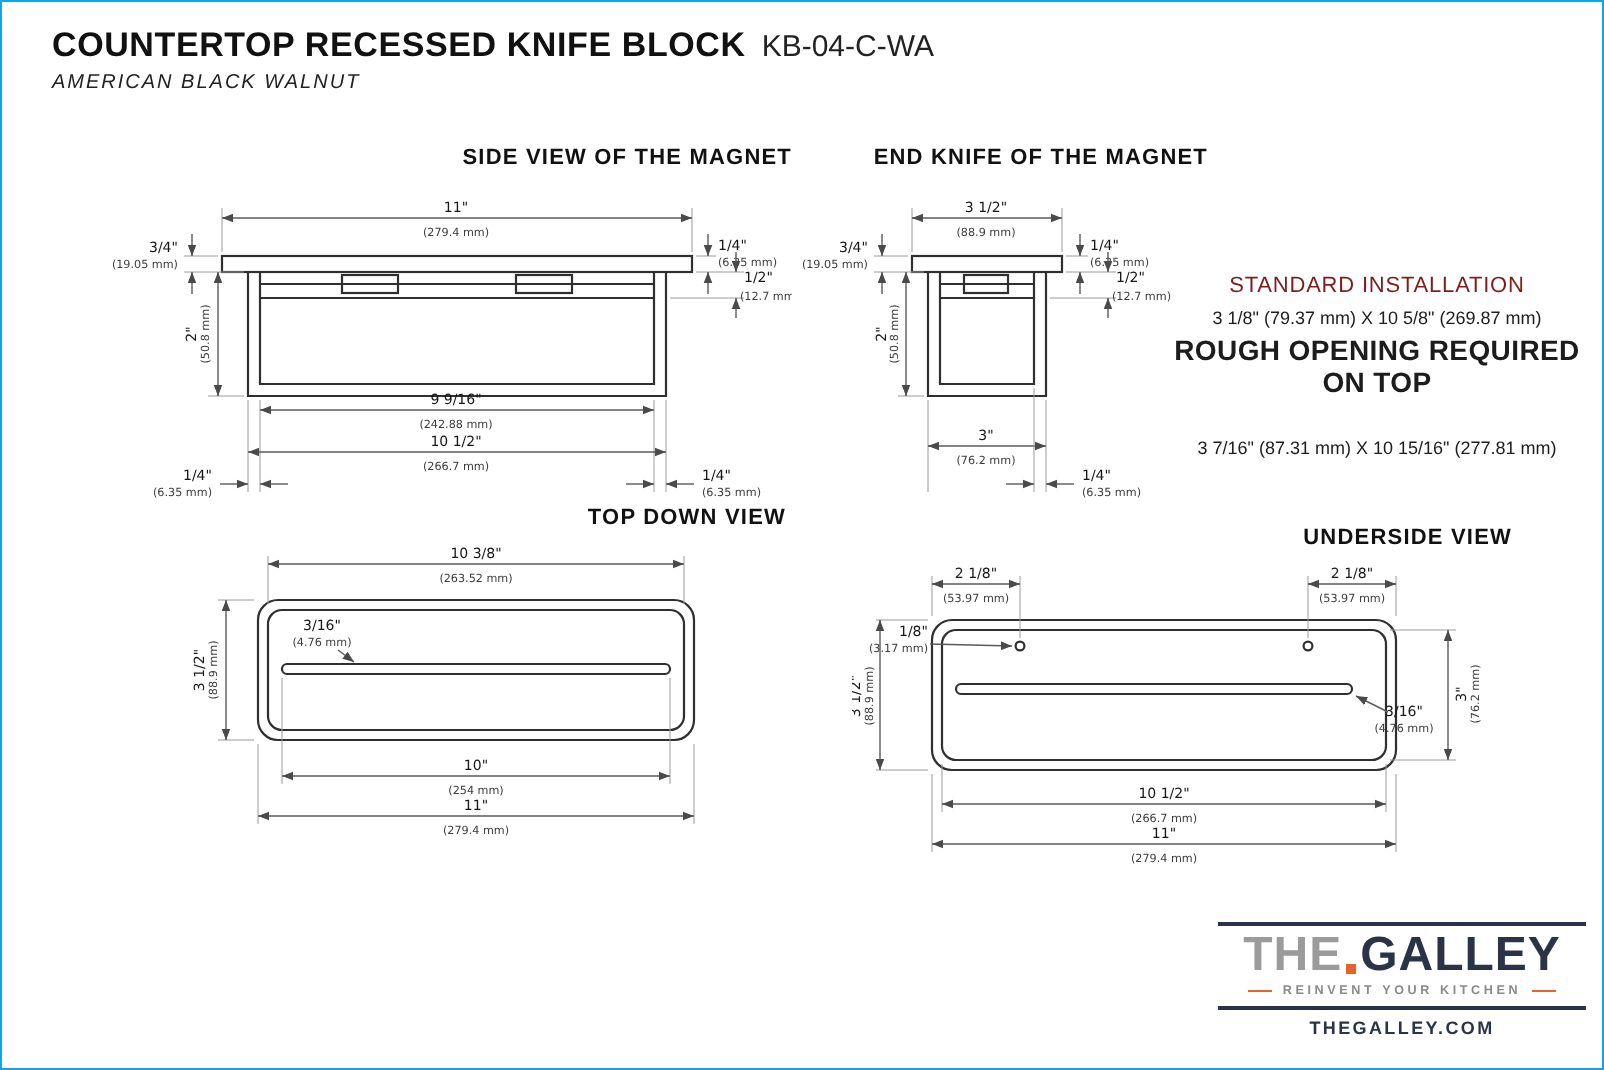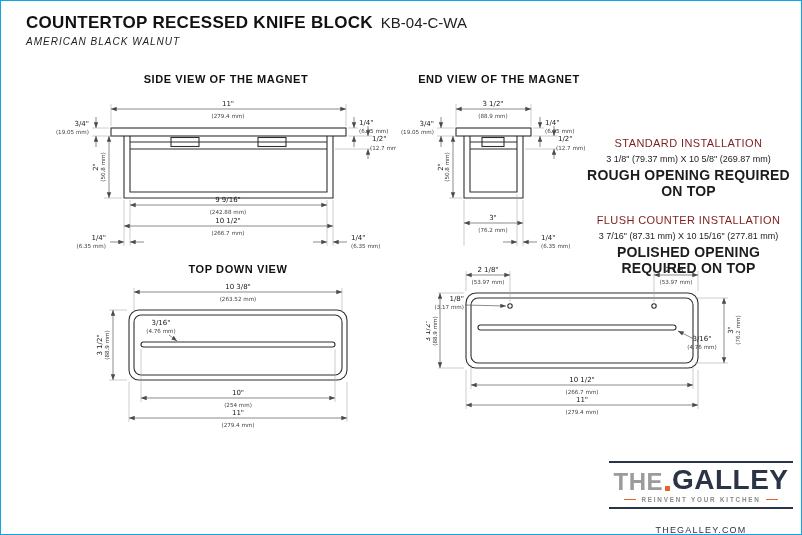--- a/index.html
+++ b/index.html
@@ -8,21 +8,21 @@
     font-family:"Liberation Sans",sans-serif;color:#1a1a1a;
     border:1px solid #0ea5e9;box-sizing:border-box;overflow:hidden;
   }
   
   .hdr{position:absolute;left:25px;top:12px;}
   .h-title{font-size:17px;font-weight:bold;letter-spacing:.3px;color:#111;}
   .h-model{font-size:15px;font-weight:normal;color:#222;margin-left:8px;}
   .h-sub{font-size:10px;letter-spacing:1px;color:#222;margin-top:3px;font-style:italic;}
   
   .view{position:absolute;}
-  .view-title{font-size:11px;font-weight:bold;letter-spacing:.6px;text-align:center;color:#111;height:14px;margin-bottom:3px;}
+  .view-title{font-size:11px;font-weight:bold;letter-spacing:.6px;text-align:right;color:#111;height:14px;margin-bottom:3px;}
   
   svg{display:block;}
   svg text{font-family:"DejaVu Sans",sans-serif;}
   .part{stroke:#2f2f2f;stroke-width:1.1;fill:none;}
   .dl{stroke:#5a5a5a;stroke-width:.7;fill:none;}
   .xl{stroke:#9a9a9a;stroke-width:.5;fill:none;}
   .ti{font-size:7px;fill:#161616;text-anchor:middle;}
   .tm{font-size:5.6px;fill:#3d3d3d;text-anchor:middle;}
   .ta-s{text-anchor:start;} .ta-e{text-anchor:end;}
   
@@ -30,26 +30,26 @@
   .inst-title{font-size:11px;font-weight:normal;letter-spacing:.4px;color:#7f1d1d;}
   .inst-size{font-size:9px;margin-top:5px;color:#1c1c1c;white-space:nowrap;}
   .inst-note{font-size:14px;font-weight:bold;margin-top:3px;letter-spacing:.2px;color:#1c1c1c;}
   .inst-gap{height:15px;}
   
   .logo{position:absolute;left:608px;top:460px;width:184px;}
   .logo-rule{height:2px;background:#2b3447;}
   .logo-name{display:flex;justify-content:center;align-items:flex-end;margin-top:3px;line-height:1;}
   .logo-the{font-size:24px;font-weight:bold;color:#9b9b9b;letter-spacing:.5px;}
   .logo-sq{width:5px;height:5px;background:#e8622d;margin:0 2px 3px 2px;}
-  .logo-galley{font-size:28px;font-weight:bold;color:#2b3447;letter-spacing:.5px;}
+  .logo-galley{font-size:24px;font-weight:bold;color:#2b3447;letter-spacing:.5px;}
   .logo-tagline{display:flex;align-items:center;justify-content:center;gap:5px;margin-top:2px;}
   .logo-tagline .tick{width:12px;height:1px;background:#e8622d;}
   .logo-tagline .txt{font-size:6.3px;font-weight:bold;letter-spacing:1.8px;color:#8a8a8a;}
   .logo-rule.bottom{margin-top:4px;}
-  .logo-url{font-size:9px;font-weight:normal;letter-spacing:1.2px;color:#2b3447;text-align:center;margin-top:16px;}
+  .logo-url{font-size:9px;font-weight:bold;letter-spacing:1.2px;color:#2b3447;text-align:center;margin-top:4px;}
 </style>
 </head>
 <body>
 
 <div class="sheet">
 
   <svg width="0" height="0" style="position:absolute">
     <defs>
       <marker id="arr" viewBox="0 0 10 10" markerWidth="9" markerHeight="9" refX="9" refY="5" orient="auto-start-reverse">
         <path d="M0,1.5 L9,5 L0,8.5 Z" fill="#4a4a4a"></path>
@@ -145,21 +145,21 @@
       <g>
         <line class="dl" marker-end="url(#arr)" x1="257" y1="152" x2="271" y2="152"></line>
         <line class="dl" marker-end="url(#arr)" x1="291" y1="152" x2="277" y2="152"></line>
         <text class="ti ta-s" x="295" y="150">1/4"</text>
         <text class="tm ta-s" x="295" y="158">(6.35 mm)</text>
       </g>
     </svg>
   </div>
 
   <div class="view" style="left:393px;top:72px;width:210px;">
-    <div class="view-title">END VIEW OF THE MAGNET</div>
+    <div class="view-title">END KNIFE OF THE MAGNET</div>
     <svg width="210" height="160" viewBox="0 0 210 160">
       <g class="part">
         <rect x="62" y="38" width="75" height="8"></rect>
         <path d="M70,46 V108 H129 V46"></path>
         <path d="M76,46 V102 H123 V46"></path>
         <line x1="76" y1="52" x2="123" y2="52"></line>
         <line x1="76" y1="59" x2="123" y2="59"></line>
         <rect x="88" y="47.5" width="22" height="9"></rect>
       </g>
 
@@ -220,26 +220,24 @@
         <text class="tm ta-s" x="147" y="158">(6.35 mm)</text>
       </g>
     </svg>
   </div>
 
   <div class="install">
     <div class="inst-title">STANDARD INSTALLATION</div>
     <div class="inst-size">3 1/8" (79.37 mm)  X 10 5/8" (269.87 mm)</div>
     <div class="inst-note">ROUGH OPENING REQUIRED ON TOP</div>
     <div class="inst-gap"></div>
-    <div class="inst-title">FLUSH COUNTER INSTALLATION</div>
     <div class="inst-size">3 7/16" (87.31 mm)  X 10 15/16" (277.81 mm)</div>
-    <div class="inst-note">POLISHED OPENING REQUIRED ON TOP</div>
-  </div>
-
-  <div class="view" style="left:82px;top:262px;width:310px;">
+  </div>
+
+  <div class="view" style="left:82px;top:252px;width:310px;">
     <div class="view-title">TOP DOWN VIEW</div>
     <svg width="310" height="155" viewBox="0 0 310 155">
       <g class="part">
         <rect x="46" y="30" width="218" height="70" rx="10"></rect>
         <rect x="51" y="35" width="208" height="60" rx="7"></rect>
         <rect x="58" y="62" width="194" height="5" rx="2.5"></rect>
       </g>
 
       <g>
         <line class="xl" x1="51" y1="32" x2="51" y2="8"></line>
@@ -275,20 +273,21 @@
         <line class="xl" x1="46" y1="102" x2="46" y2="142"></line>
         <line class="xl" x1="264" y1="102" x2="264" y2="142"></line>
         <line class="dl" marker-start="url(#arr)" marker-end="url(#arr)" x1="46" y1="138" x2="264" y2="138"></line>
         <text class="ti" x="155" y="135">11"</text>
         <text class="tm" x="155" y="147">(279.4 mm)</text>
       </g>
     </svg>
   </div>
 
   <div class="view" style="left:425px;top:262px;width:330px;">
+    <div class="view-title">UNDERSIDE VIEW</div>
     <svg width="330" height="155" viewBox="0 0 330 155">
       <g class="part">
         <rect x="40" y="30" width="232" height="75" rx="10"></rect>
         <rect x="45" y="35" width="222" height="65" rx="7"></rect>
         <rect x="52" y="62" width="198" height="5" rx="2.5"></rect>
         <circle cx="84" cy="43" r="2.2"></circle>
         <circle cx="228" cy="43" r="2.2"></circle>
       </g>
 
       <g>

